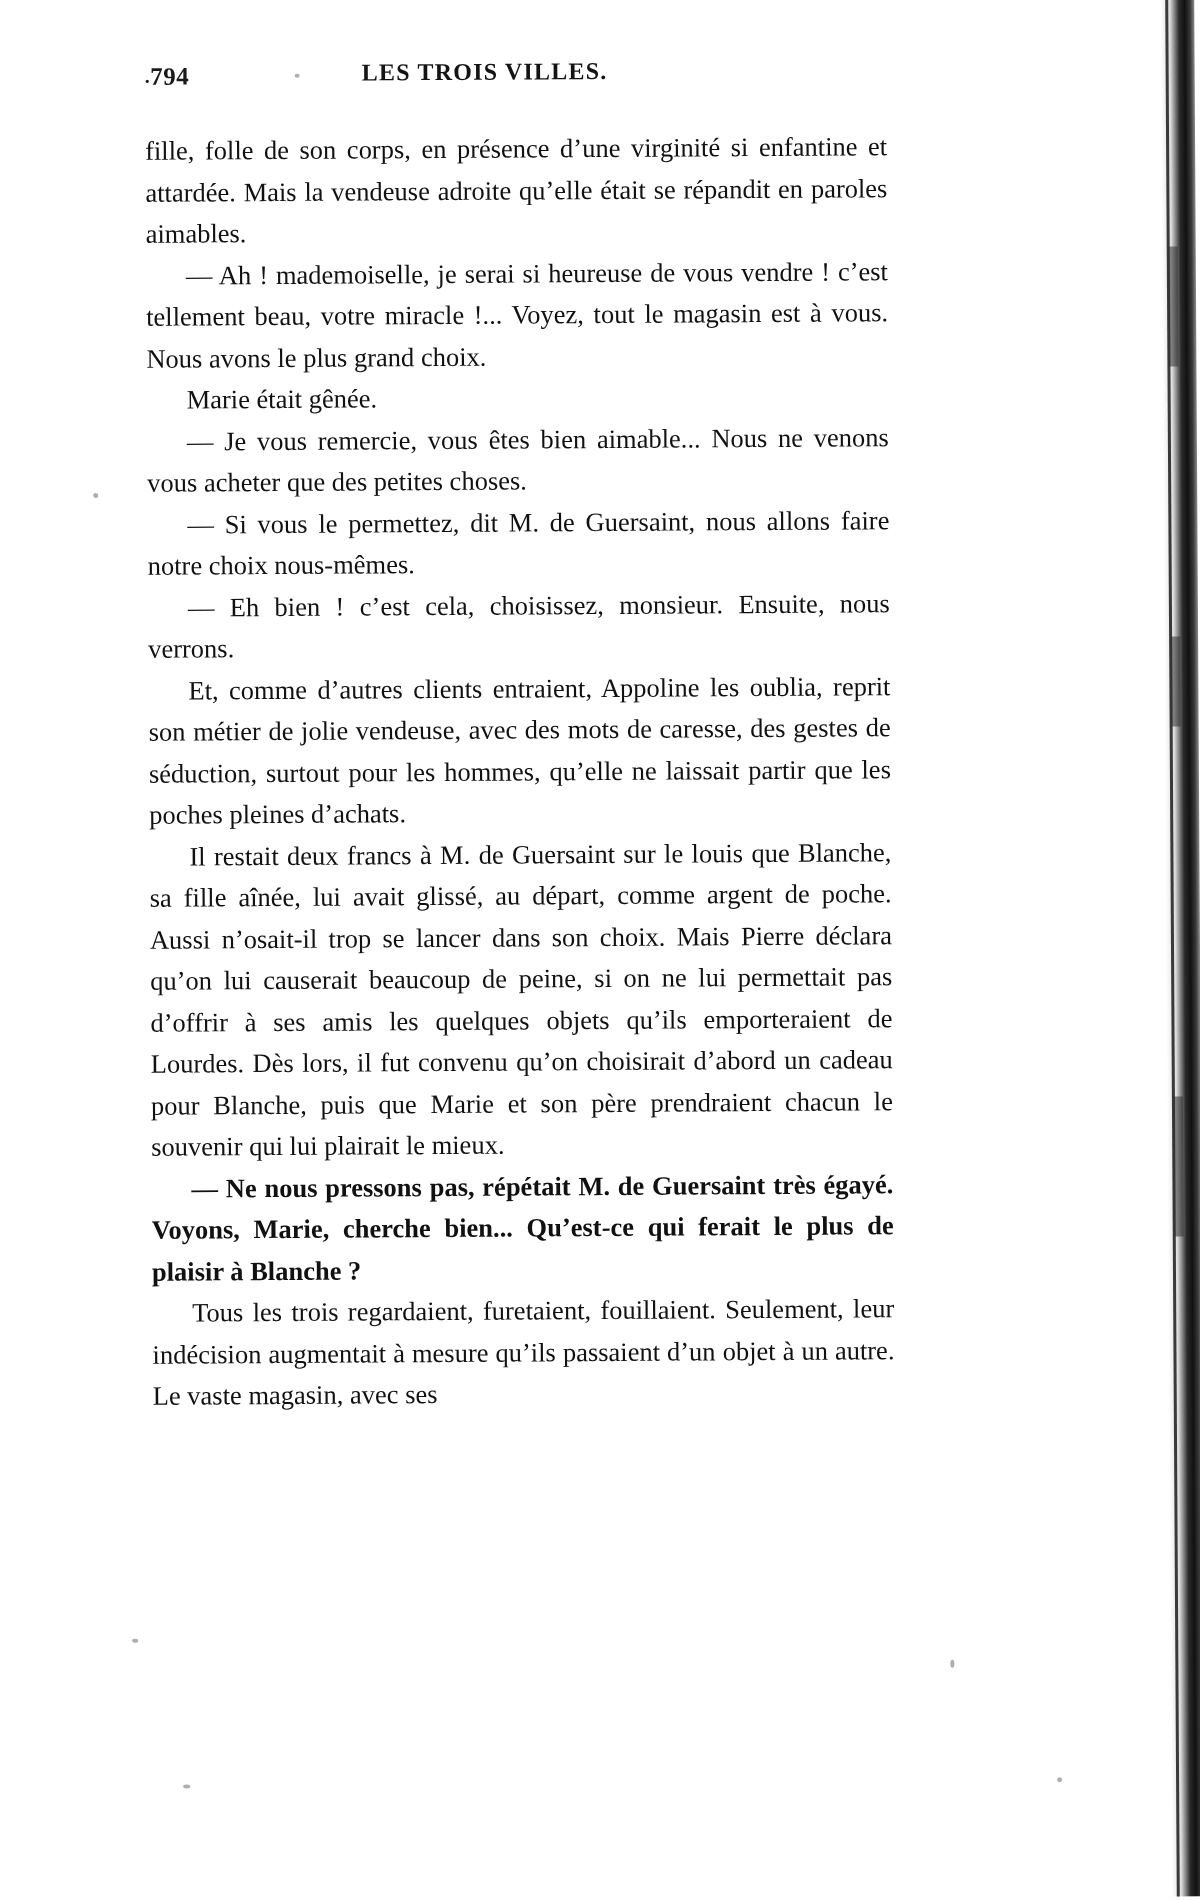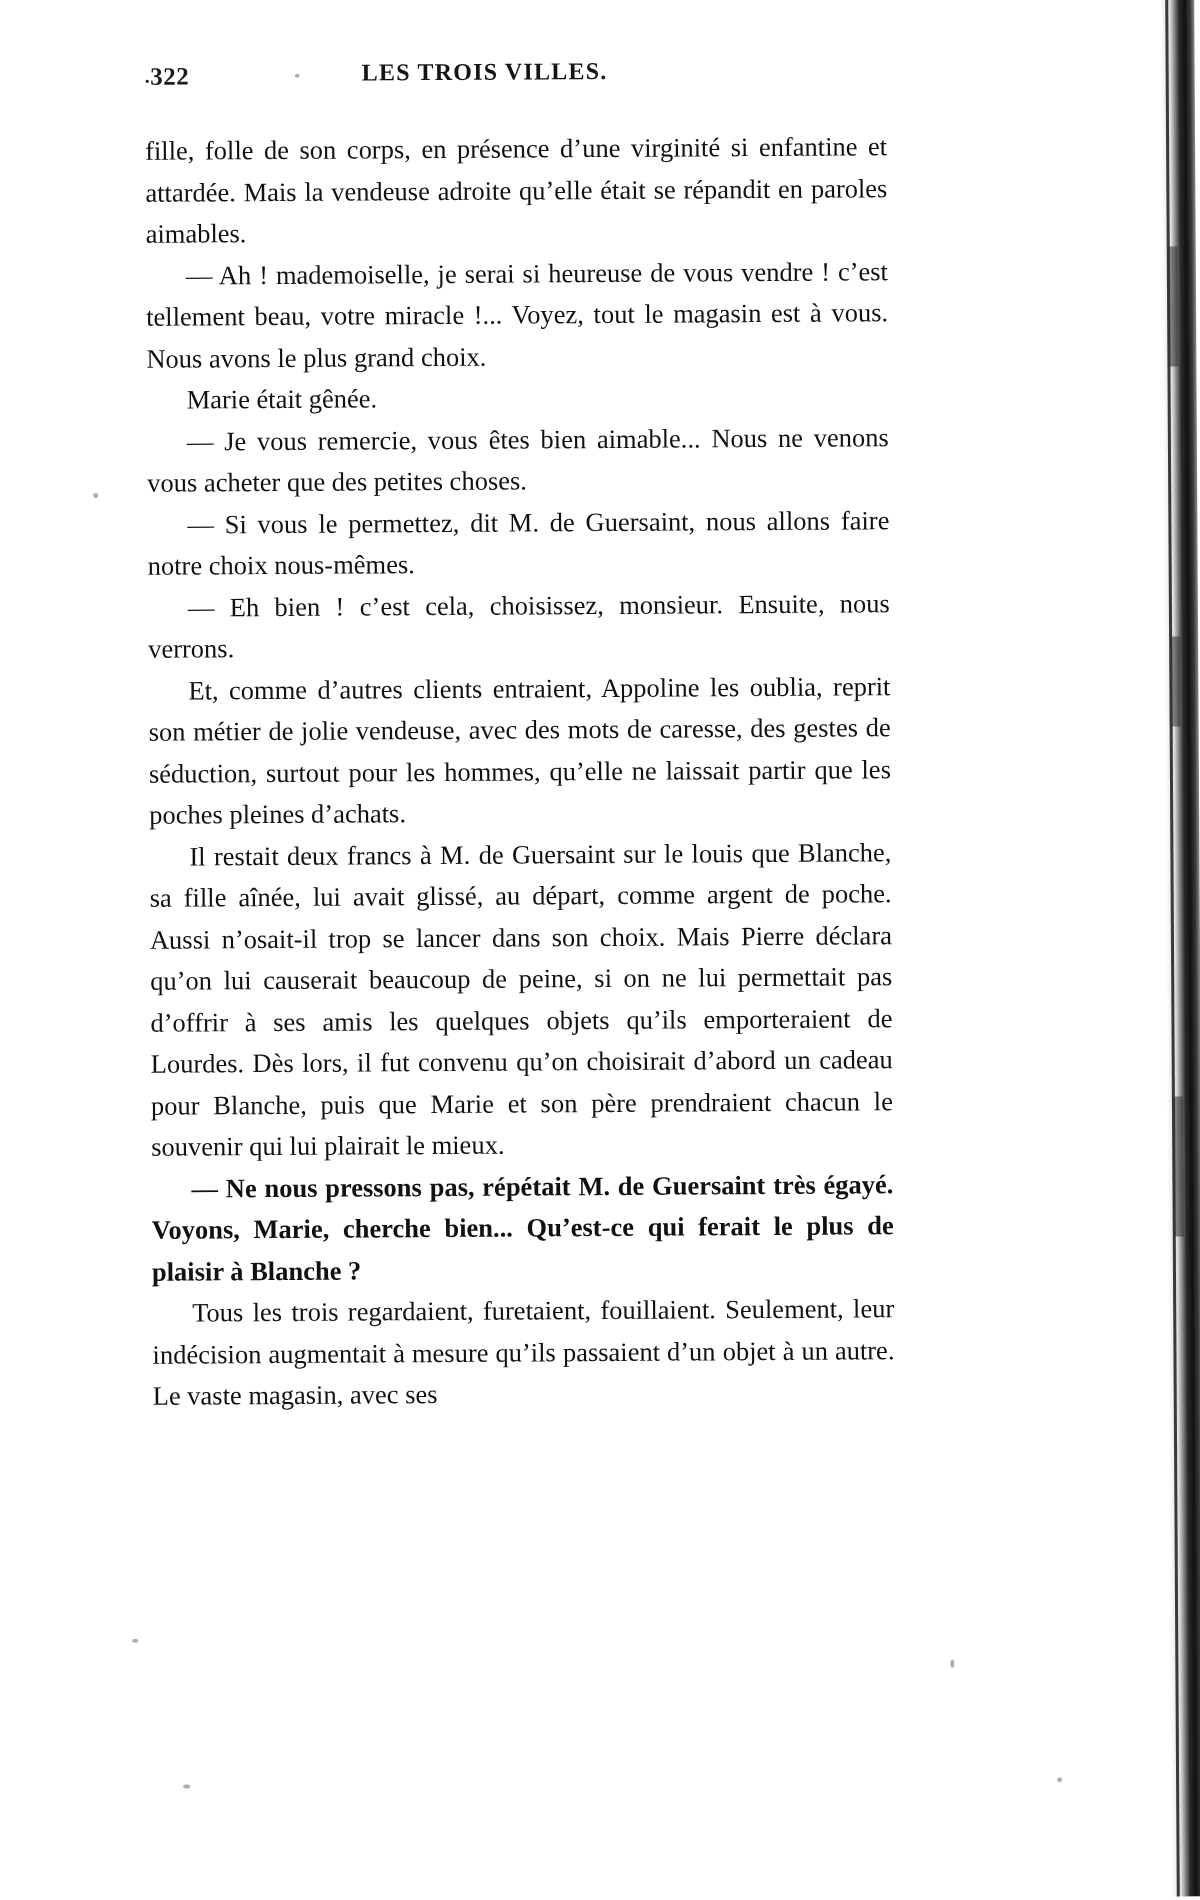--- a/index.html
+++ b/index.html
@@ -114,21 +114,21 @@
     opacity: 0.55;
   }
 </style>
 </head>
 <body>
 
 <div class="page">
   <div class="scan">
 
     <div class="header">
-      <div class="folio"><span class="folio-dot">.</span><span>322</span></div>
+      <div class="folio"><span class="folio-dot">.</span><span>794</span></div>
       <div class="running-title">LES TROIS VILLES.</div>
     </div>
 
     <div class="textblock">
       <p class="noindent">fille, folle de son corps, en présence d’une virginité si enfantine et attardée. Mais la vendeuse adroite qu’elle était se répandit en paroles aimables.</p>
       <p>— Ah ! mademoiselle, je serai si heureuse de vous vendre ! c’est tellement beau, votre miracle !... Voyez, tout le magasin est à vous. Nous avons le plus grand choix.</p>
       <p>Marie était gênée.</p>
       <p>— Je vous remercie, vous êtes bien aimable... Nous ne venons vous acheter que des petites choses.</p>
       <p>— Si vous le permettez, dit M. de Guersaint, nous allons faire notre choix nous-mêmes.</p>
       <p>— Eh bien ! c’est cela, choisissez, monsieur. Ensuite, nous verrons.</p>

